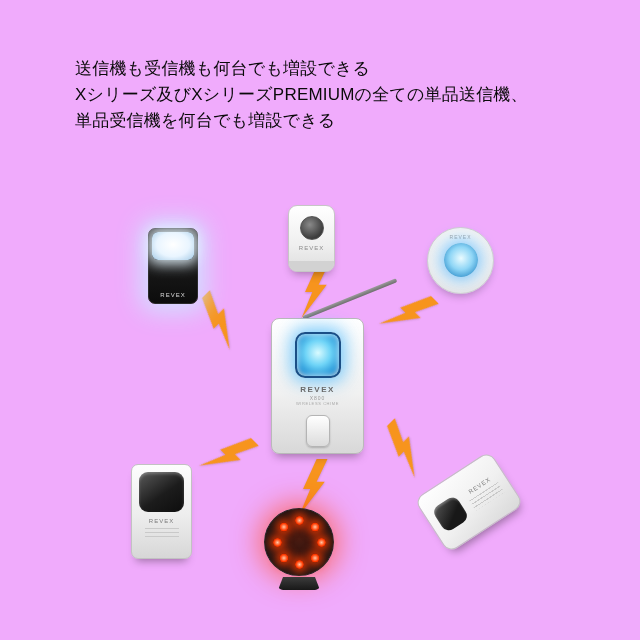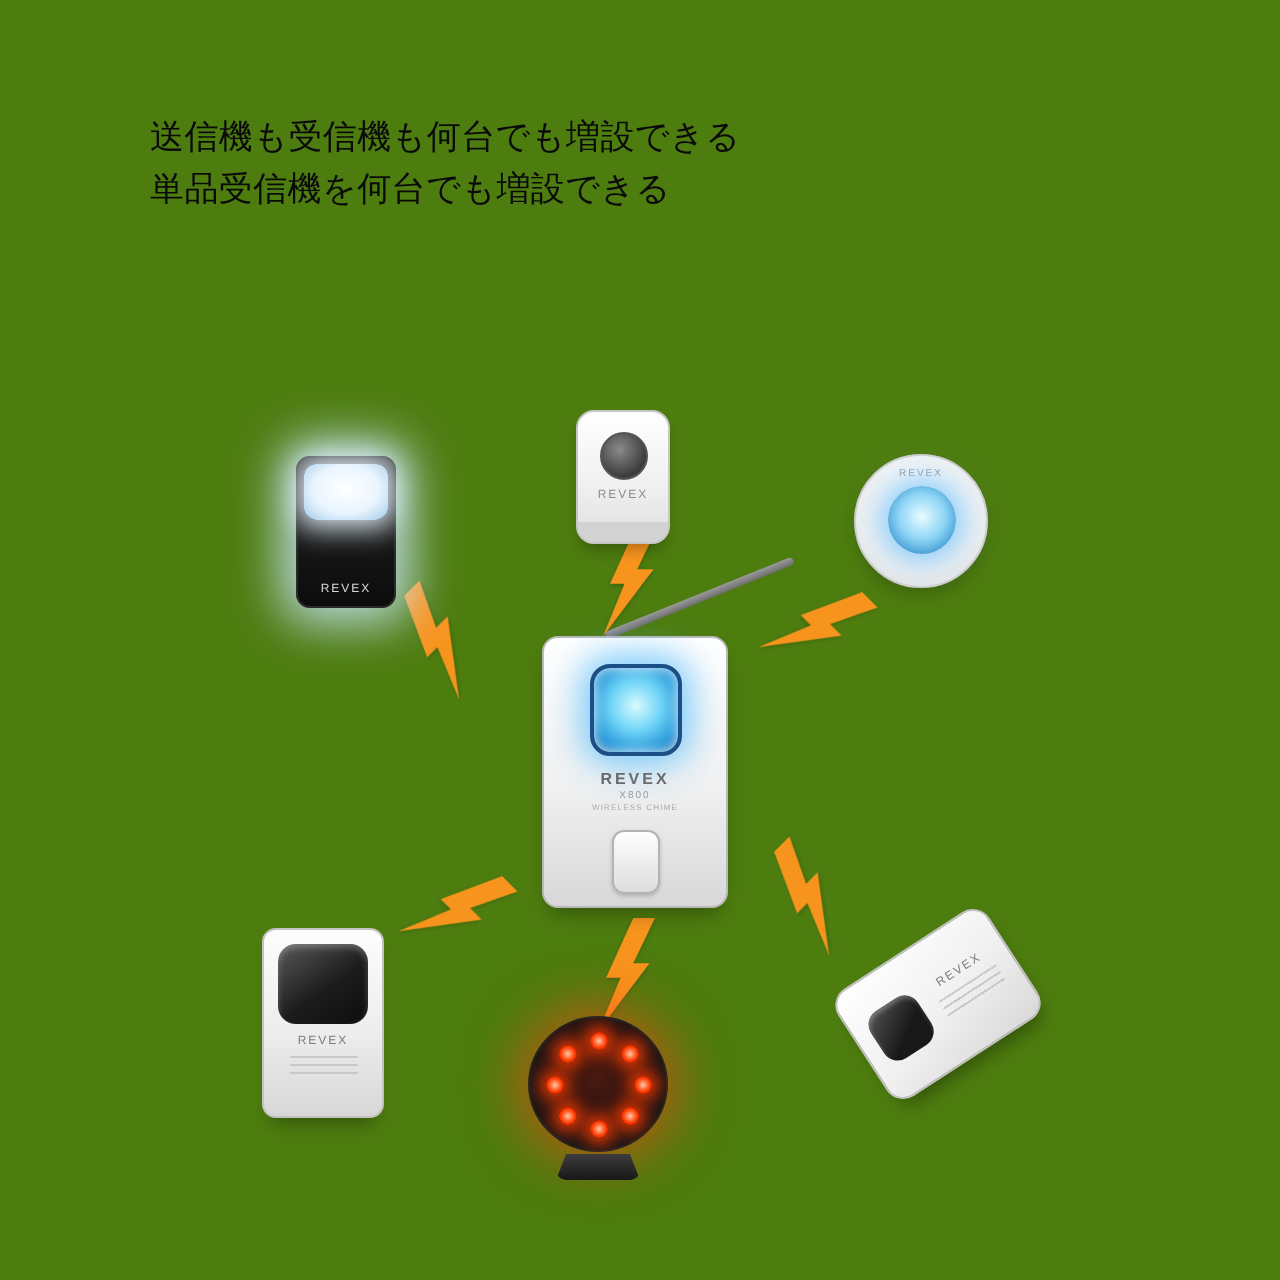--- a/index.html
+++ b/index.html
@@ -1,20 +1,20 @@
 <!DOCTYPE html>
 <html style="--bolt: #f7941d; --led-blue: #35b9f1; --led-red: #ff2d00; --text: #0a0a0a; --background: #ffffff;"><head>
 <meta charset="utf-8">
 <style>
   html,body{margin:0;padding:0;}
   body{
     width:640px;height:640px;overflow:hidden;background:#fff;
     font-family:"Liberation Sans","DejaVu Sans",sans-serif;
   }
-  .canvas{position:relative;width:640px;height:640px;background:#4d7c0f;}
+  .canvas{position:relative;width:640px;height:640px;background:#f0abfc;}
 
   
   .desc{position:absolute;left:75px;top:56px;width:505px;color:#0a0a0a;
         font-size:17px;line-height:26px;letter-spacing:0.2px;}
   .desc div{white-space:nowrap;}
 
   
   .bolt{position:absolute;width:34px;height:58px;}
   .bolt svg{width:100%;height:100%;display:block;filter:drop-shadow(0 1px 1px rgba(0,0,0,.18));}
   .bolt polygon{fill:var(--bolt,#f7941d);}
@@ -124,20 +124,21 @@
   .sensor-br-lines{margin-top:4px;width:34px;height:12px;
                    background:repeating-linear-gradient(180deg,#c9c9c9 0 1px,transparent 1px 4px);}
 </style>
 </head>
 <body>
 
 <div class="canvas">
 
   <div class="desc">
     <div>送信機も受信機も何台でも増設できる</div>
+    <div>Xシリーズ及びXシリーズPREMIUMの全ての単品送信機、</div>
     <div>単品受信機を何台でも増設できる</div>
   </div>
 
   <div class="bolt bolt-tl">
     <svg viewBox="0 0 36 64">
         <polygon points="22,0 7,33 15,33 3,62 31,25 22,25 34,0"></polygon>
       </svg>
   </div>
   <div class="bolt bolt-t">
     <svg viewBox="0 0 36 64">

